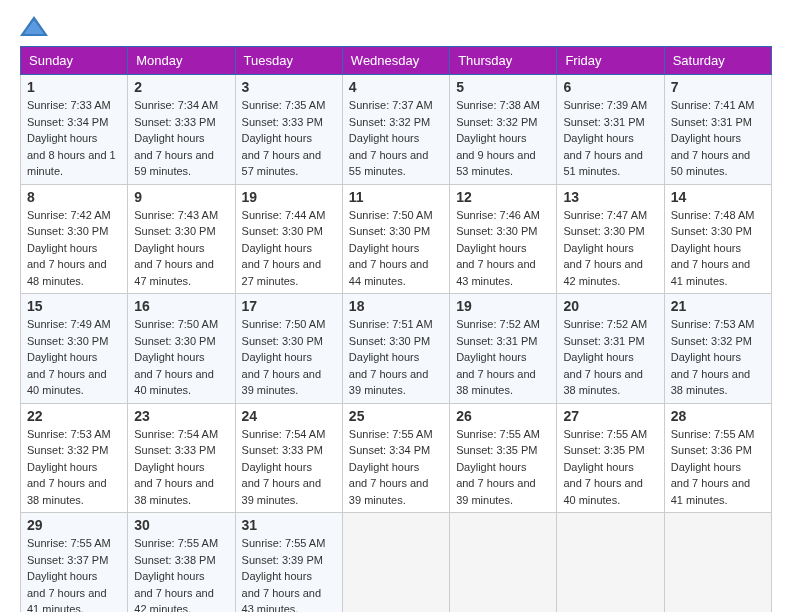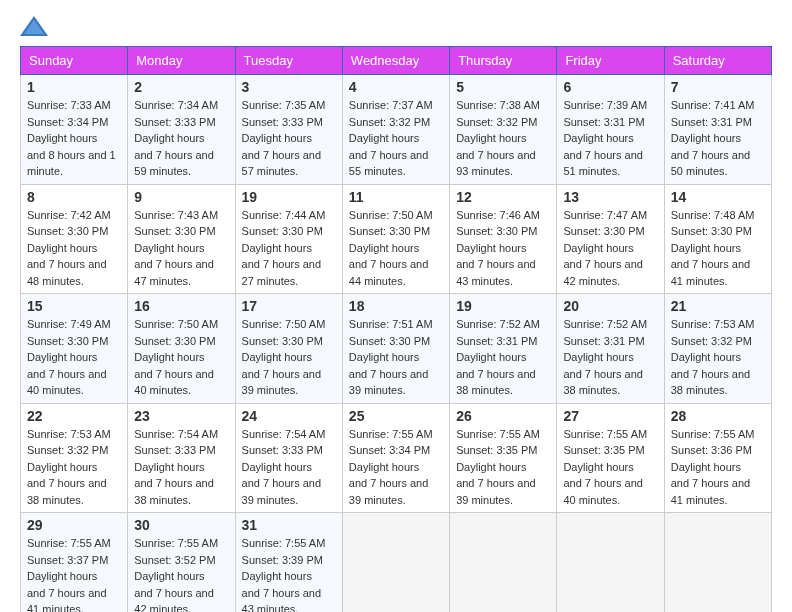--- a/index.html
+++ b/index.html
@@ -46,21 +46,21 @@
     .location-title {
       font-size: 16px;
       color: #555;
     }
     .calendar-table {
       width: 100%;
       border-collapse: collapse;
       font-size: 11px;
     }
     .calendar-table th {
-      background-color: #d946ef;
+      background-color: #a21caf;
       color: #fff;
       padding: 6px 8px;
       text-align: left;
       font-size: 13px;
       font-weight: normal;
       border: 1px solid #2d6aaf;
     }
     .calendar-table td {
       border: 1px solid #ccc;
       vertical-align: top;
@@ -158,21 +158,21 @@
           <span>Daylight hours</span><br>
           <span>and 7 hours and 55 minutes.</span>
         </div>
         </td>
         <td>
           <span class="day-number">5</span>
         <div class="day-info">
           <span>Sunrise: 7:38 AM</span><br>
           <span>Sunset: 3:32 PM</span><br>
           <span>Daylight hours</span><br>
-          <span>and 7 hours and 93 minutes.</span>
+          <span>and 9 hours and 53 minutes.</span>
         </div>
         </td>
         <td>
           <span class="day-number">6</span>
         <div class="day-info">
           <span>Sunrise: 7:39 AM</span><br>
           <span>Sunset: 3:31 PM</span><br>
           <span>Daylight hours</span><br>
           <span>and 7 hours and 51 minutes.</span>
         </div>
@@ -389,21 +389,21 @@
           <span>Sunrise: 7:55 AM</span><br>
           <span>Sunset: 3:37 PM</span><br>
           <span>Daylight hours</span><br>
           <span>and 7 hours and 41 minutes.</span>
         </div>
         </td>
         <td>
           <span class="day-number">30</span>
         <div class="day-info">
           <span>Sunrise: 7:55 AM</span><br>
-          <span>Sunset: 3:52 PM</span><br>
+          <span>Sunset: 3:38 PM</span><br>
           <span>Daylight hours</span><br>
           <span>and 7 hours and 42 minutes.</span>
         </div>
         </td>
         <td>
           <span class="day-number">31</span>
         <div class="day-info">
           <span>Sunrise: 7:55 AM</span><br>
           <span>Sunset: 3:39 PM</span><br>
           <span>Daylight hours</span><br>

